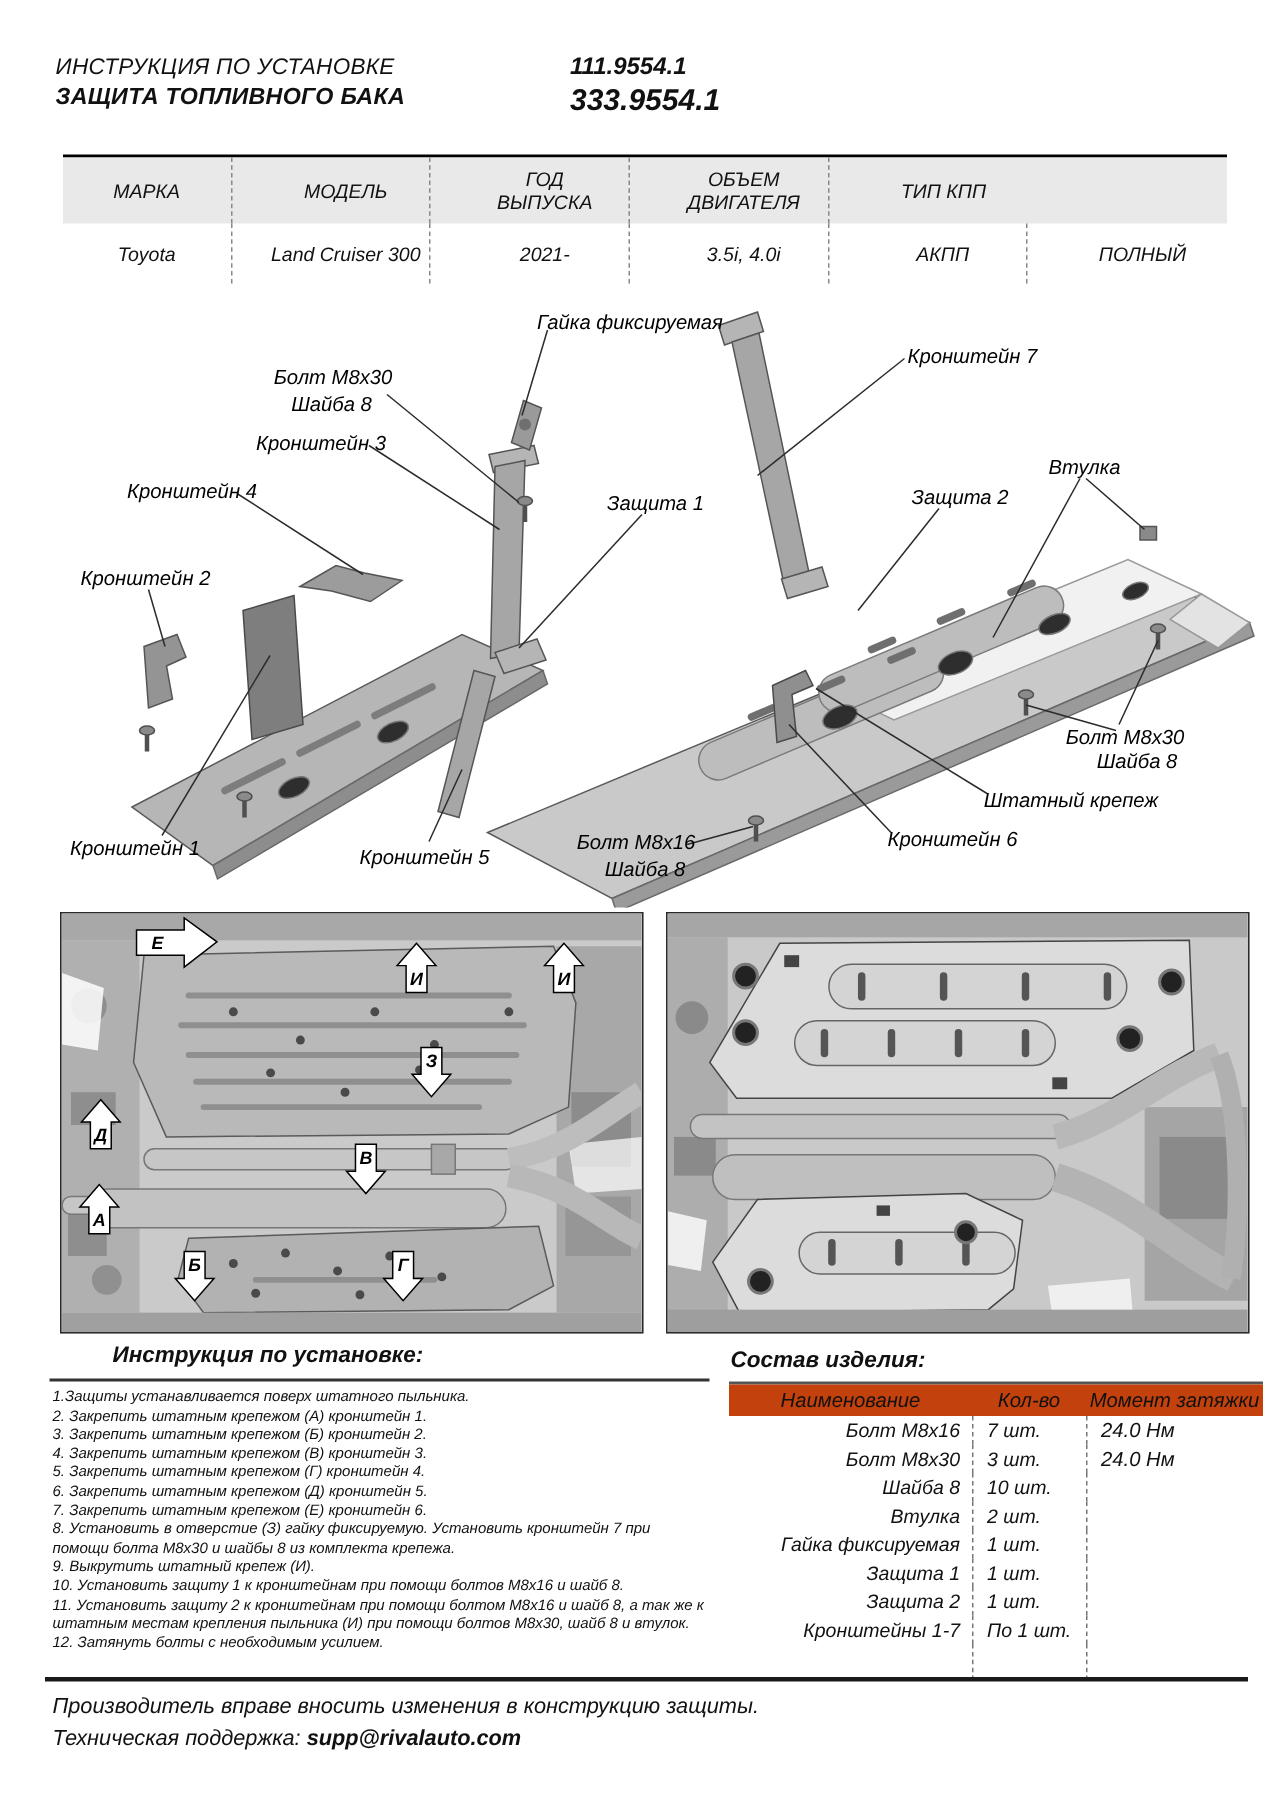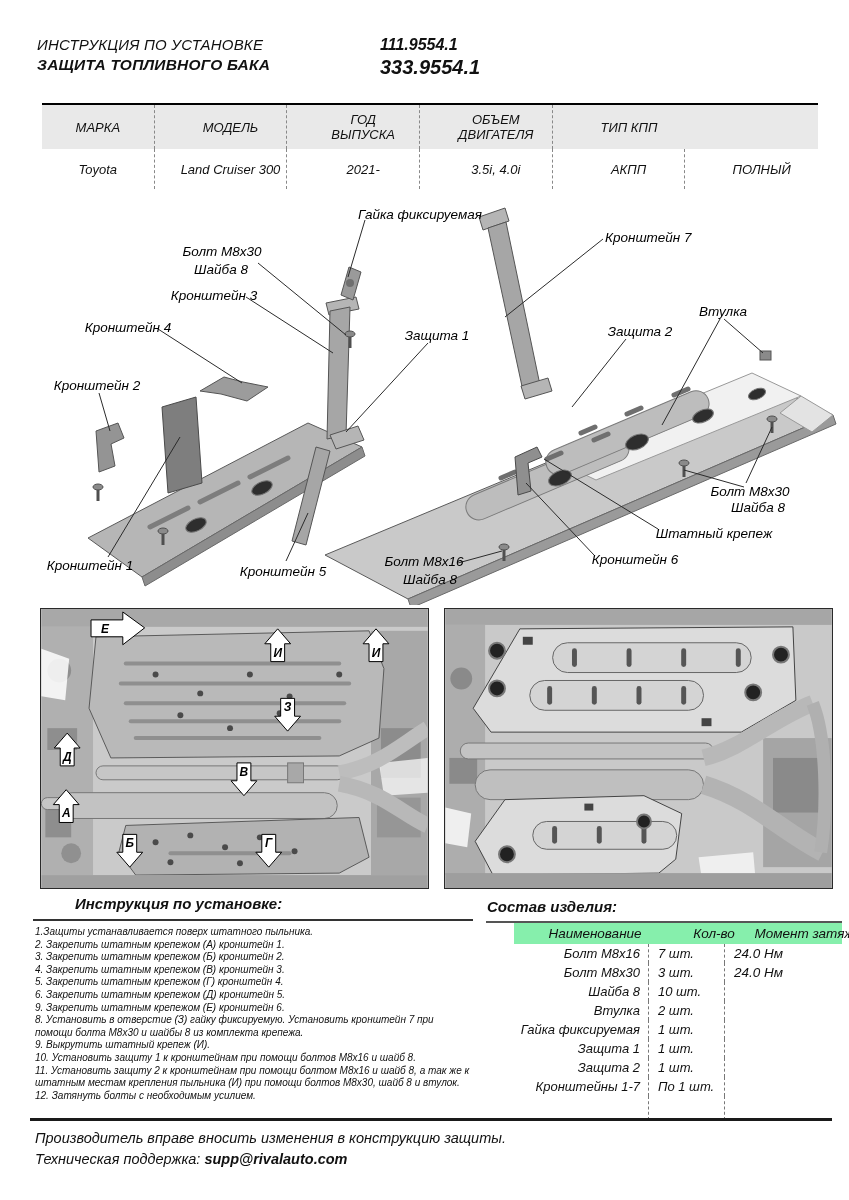--- a/index.html
+++ b/index.html
@@ -31,21 +31,21 @@
   .mtxt{font-family:"Liberation Sans",sans-serif;font-size:12px;font-weight:bold;fill:#000;text-anchor:middle;}
   
   .instr-title{left:35px;top:895px;font-size:15px;font-weight:bold;margin-left:40px;}
   .instr-rule{left:33px;top:919px;width:440px;height:2px;background:#333;}
   .instr-list{left:35px;top:926px;width:438px;font-size:10px;line-height:12.6px;}
   .instr-list div{margin:0;}
   
   .parts-title{left:487px;top:898px;font-size:15px;font-weight:bold;}
   .ptable{left:486px;top:921px;width:356px;border-top:2px solid #555;font-size:13px;}
   .phead,.prow{display:grid;grid-template-columns:162px 76px 118px;}
-  .phead{background:#86efac;margin-left:28px;}
+  .phead{background:#c2410c;}
   .phead span{display:flex;align-items:center;justify-content:center;height:21px;font-size:13.5px;}
   .prow span{display:flex;align-items:center;height:19px;}
   .pc1{justify-content:flex-end;padding-right:8px;box-sizing:border-box;}
   .pc2,.pc3{padding-left:9px;box-sizing:border-box;}
   .prow .pc2,.prow .pc3{border-left:1px dashed #777;}
   .prow.spacer span{height:24px;}
   .pc3{font-size:13.5px;}
   
   .bottom-rule{left:30px;top:1118px;width:802px;height:3px;background:#1a1a1a;}
   .foot1{left:35px;top:1130px;font-size:14.5px;}
@@ -353,21 +353,21 @@
 
 <div class="abs instr-title">Инструкция по установке:</div>
 <div class="abs instr-rule"></div>
 <div class="abs instr-list">
   <div>1.Защиты устанавливается поверх штатного пыльника.</div>
   <div>2. Закрепить штатным крепежом (А) кронштейн 1.</div>
   <div>3. Закрепить штатным крепежом (Б) кронштейн 2.</div>
   <div>4. Закрепить штатным крепежом (В) кронштейн 3.</div>
   <div>5. Закрепить штатным крепежом (Г) кронштейн 4.</div>
   <div>6. Закрепить штатным крепежом (Д) кронштейн 5.</div>
-  <div>9. Закрепить штатным крепежом (Е) кронштейн 6.</div>
+  <div>7. Закрепить штатным крепежом (Е) кронштейн 6.</div>
   <div>8. Установить в отверстие (З) гайку фиксируемую. Установить кронштейн 7 при помощи болта М8х30 и шайбы 8 из комплекта крепежа.</div>
   <div>9. Выкрутить штатный крепеж (И).</div>
   <div>10. Установить защиту 1 к кронштейнам при помощи болтов М8х16 и шайб 8.</div>
   <div>11. Установить защиту 2 к кронштейнам при помощи болтом М8х16 и шайб 8, а так же к штатным местам крепления пыльника (И) при помощи болтов М8х30, шайб 8 и втулок.</div>
   <div>12. Затянуть болты с необходимым усилием.</div>
 </div>
 
 <div class="abs parts-title">Состав изделия:</div>
 <div class="abs ptable">
   <div class="phead">

